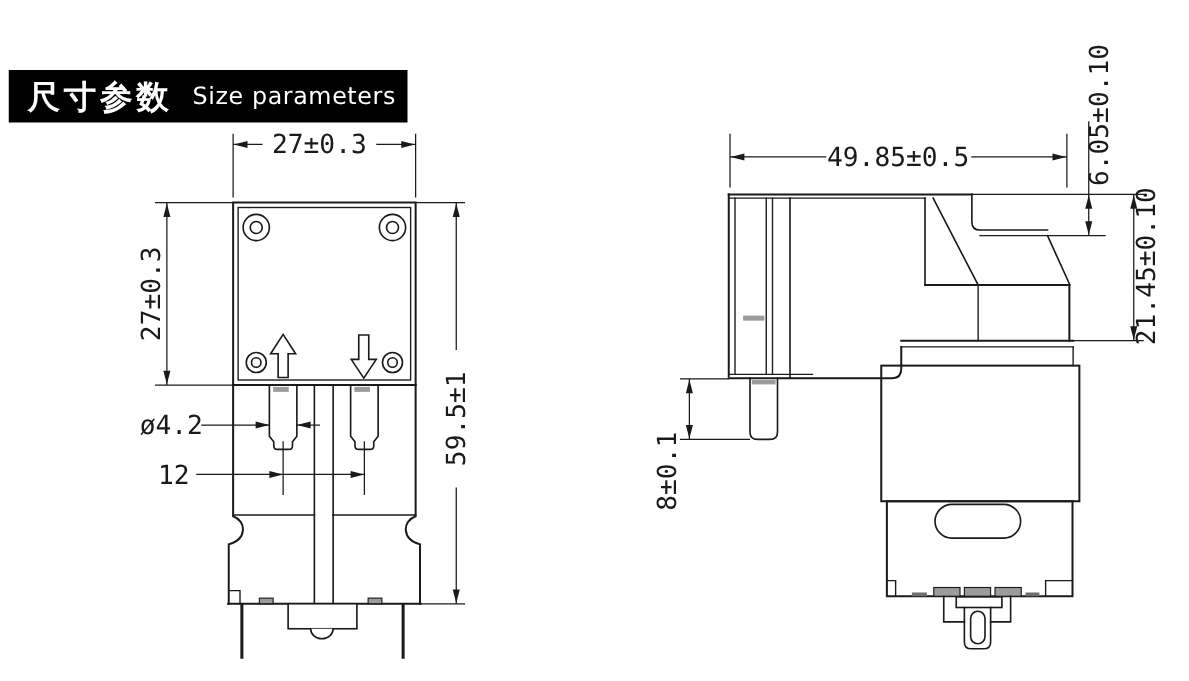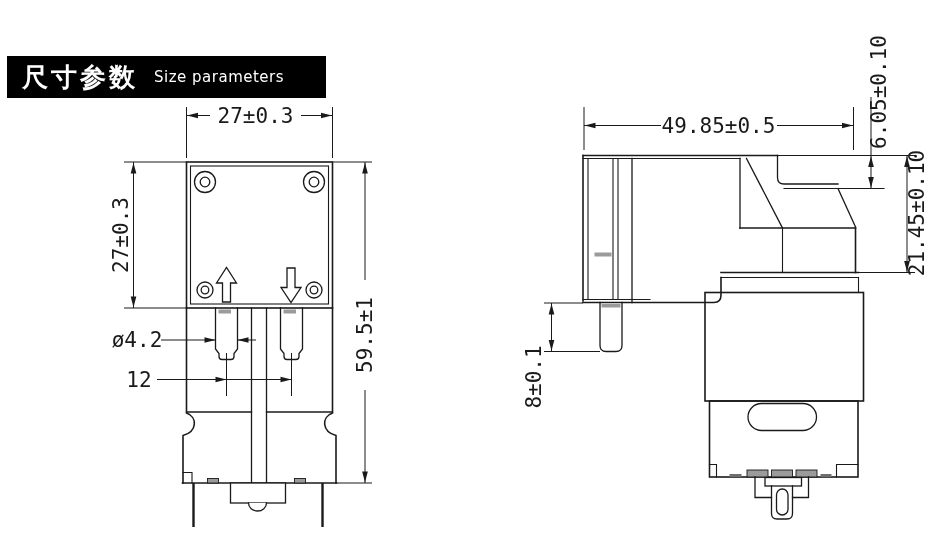--- a/index.html
+++ b/index.html
@@ -2,21 +2,21 @@
 <html><head>
 <meta charset="utf-8">
 <style>
   html,body{margin:0;padding:0;background:#ffffff;}
   .frame{position:relative;width:951px;height:545px;background:#ffffff;overflow:hidden;
          font-family:"DejaVu Sans", sans-serif;}
   .badge{position:absolute;left:7px;top:20px;width:319px;height:42px;background:#000000;
          display:flex;align-items:center;margin-top:36px;}
   .badge .zh{color:#ffffff;font-weight:bold;font-size:26px;letter-spacing:3px;margin-left:15px;
              font-family:"DejaVu Sans",sans-serif;white-space:nowrap;}
-  .badge .en{color:#ffffff;font-size:15px;margin-left:16px;letter-spacing:0.5px;white-space:nowrap;}
+  .badge .en{color:#ffffff;font-size:19px;margin-left:16px;letter-spacing:0.5px;white-space:nowrap;}
   svg{position:absolute;left:0;top:0;}
   svg text{font-family:"DejaVu Sans Mono",monospace;font-size:21px;fill:#1a1a1a;}
   .ol{stroke:#1a1a1a;stroke-width:1.6;fill:none;stroke-linecap:square;}
   .ml{stroke:#1a1a1a;stroke-width:1.3;fill:none;stroke-linecap:square;}
   .il{stroke:#1a1a1a;stroke-width:1.1;fill:none;stroke-linecap:square;}
   .dim{stroke:#1a1a1a;stroke-width:1;fill:none;stroke-linecap:butt;}
   .arr{fill:#1a1a1a;stroke:none;}
   .shade{fill:#9b9b9b;stroke:none;}
   .shaded-box{fill:#9b9b9b;stroke:#1a1a1a;stroke-width:0.9;}
   .darkmark{fill:#6e6e6e;stroke:none;}

